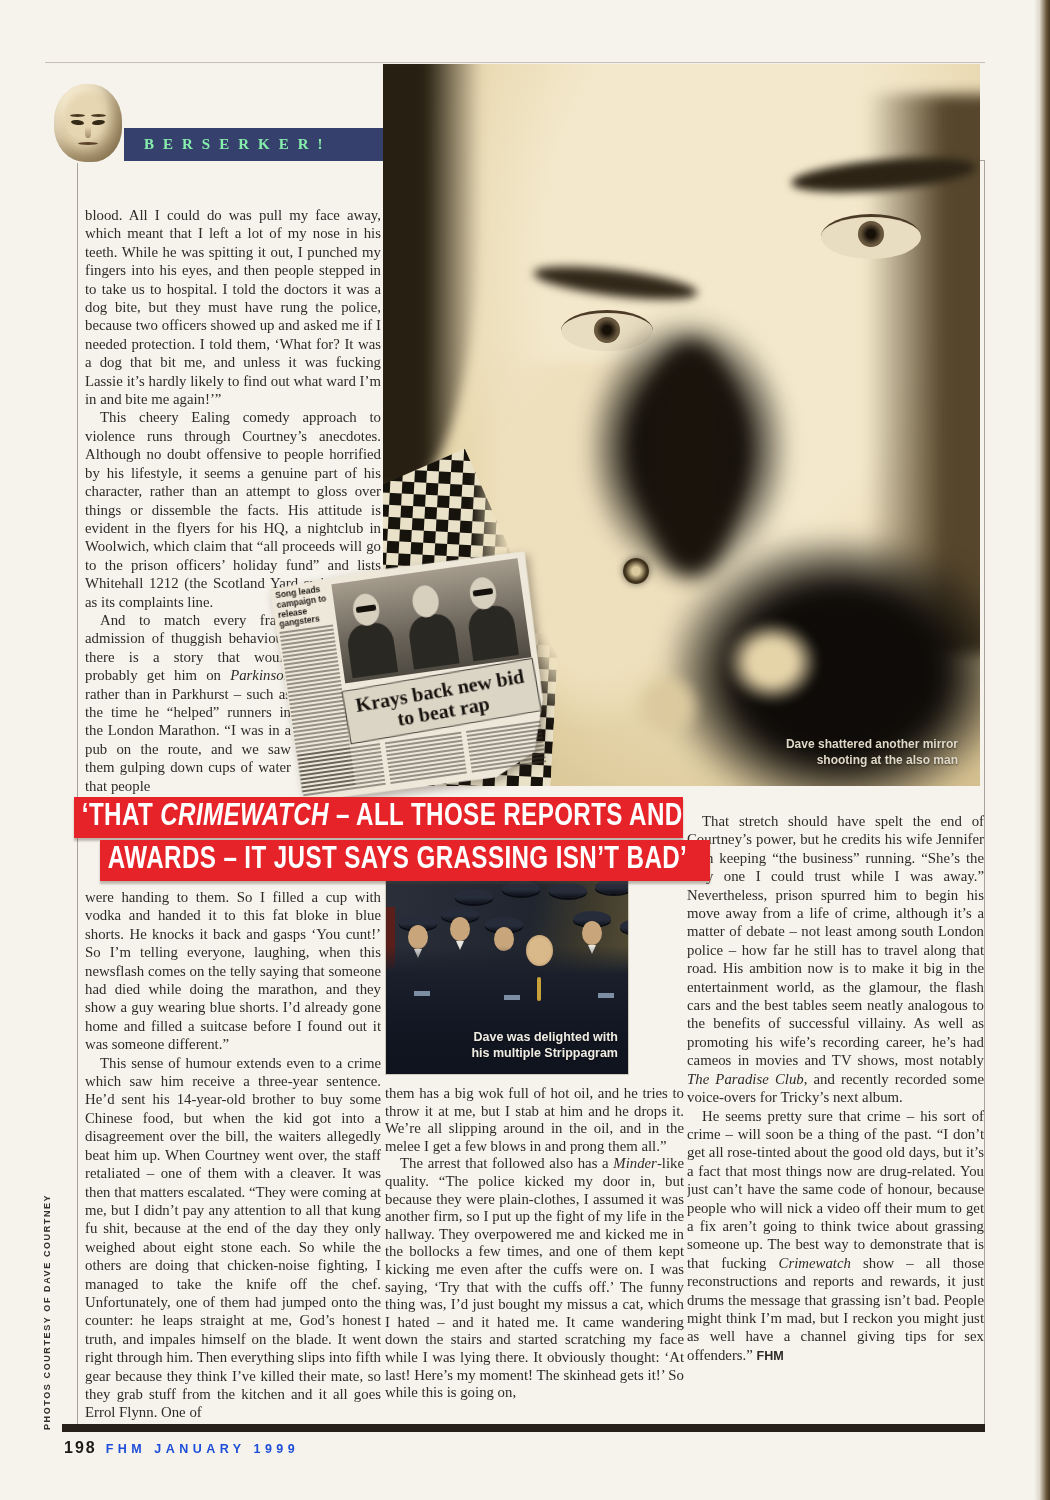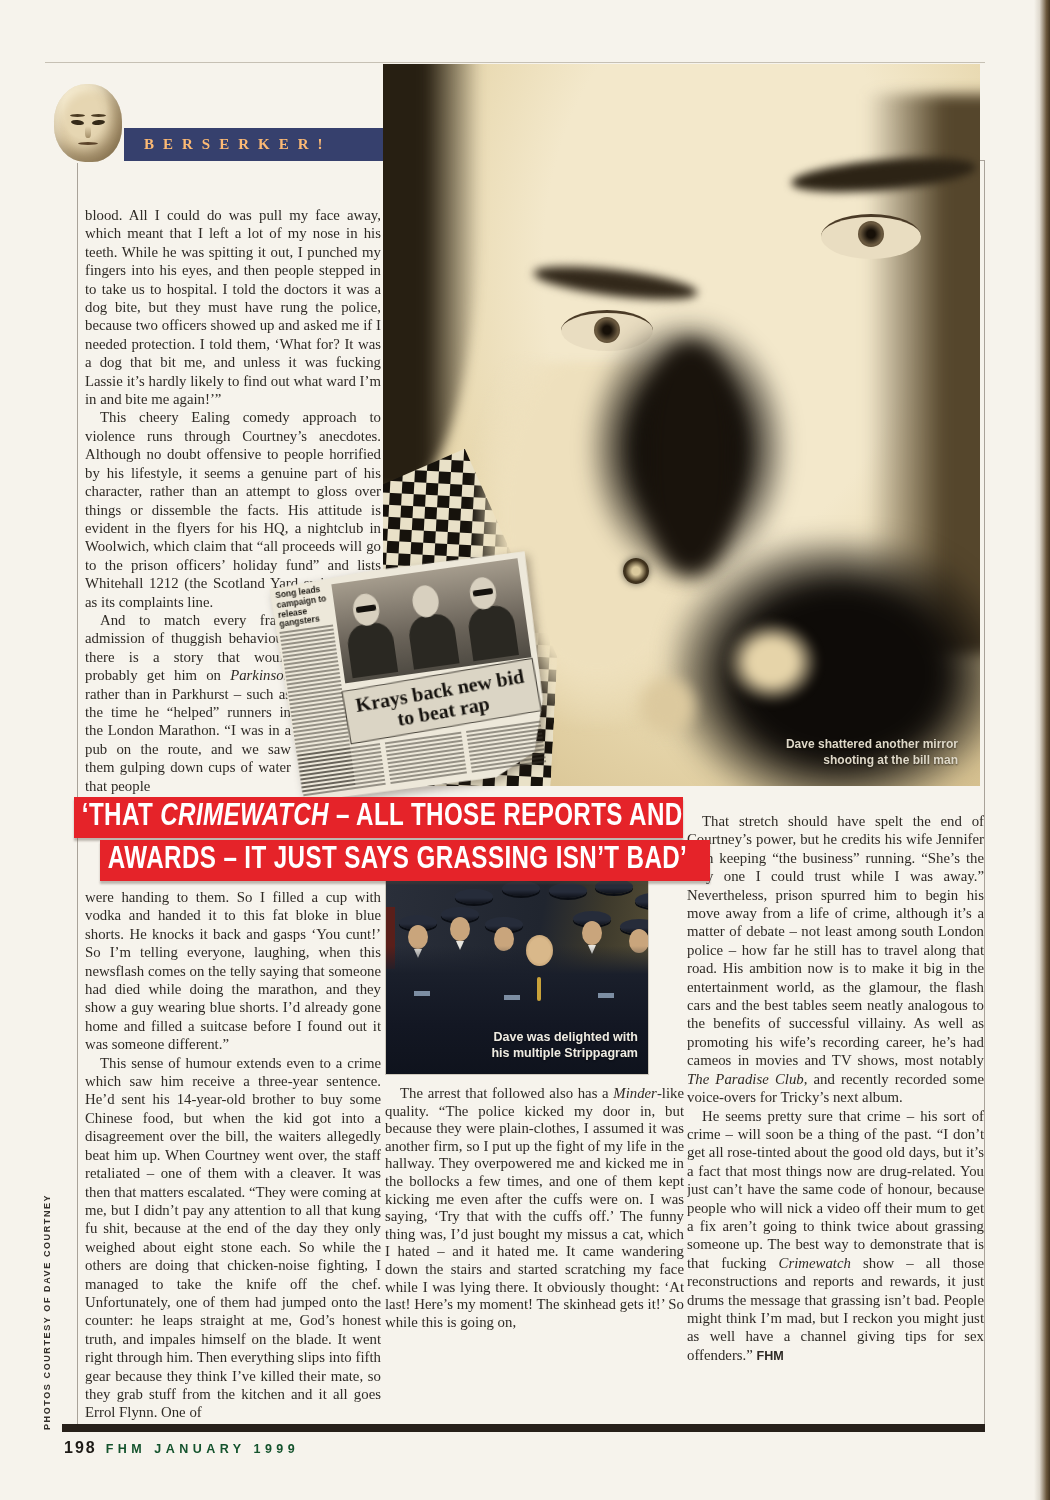--- a/index.html
+++ b/index.html
@@ -22,21 +22,21 @@
   .fa-eye{position:absolute;width:13px;height:5px;border-radius:50%;background:#352a18;top:36px;}
   .fa-eye.l{left:17px;transform:rotate(6deg);}
   .fa-eye.r{left:38px;transform:rotate(-6deg);}
   .fa-brow{position:absolute;width:15px;height:3px;border-radius:50%;background:#4a3a22;top:30px;}
   .fa-brow.l{left:16px;} .fa-brow.r{left:37px;}
   .fa-mouth{position:absolute;left:24px;top:58px;width:20px;height:3px;border-radius:50%;background:#5b432a;}
   .fa-nose{position:absolute;left:31px;top:42px;width:6px;height:12px;border-radius:40%;
       background:linear-gradient(180deg,rgba(120,95,55,.0),rgba(110,85,45,.55));}
   .berserker-banner{position:absolute;left:124px;top:128px;width:732px;height:33px;
       background:var(--banner_navy);z-index:2;display:flex;align-items:center;padding-left:20px;box-sizing:border-box;}
-  .berserker-title{color:#fdba74;font:bold 15px "Liberation Serif",serif;letter-spacing:9px;}
+  .berserker-title{color:#86efac;font:bold 15px "Liberation Serif",serif;letter-spacing:9px;}
 
   
   .rule-v{position:absolute;width:1px;background:var(--rule);}
   .rule-left{left:77px;top:163px;height:1261px;}
   .rule-right{left:984px;top:160px;height:1264px;}
   .rule-tr{position:absolute;left:856px;top:160px;width:129px;height:1px;background:var(--rule);}
   .bottom-bar{position:absolute;left:62px;top:1424px;width:923px;height:8px;background:var(--bottom_bar);}
 
   
   .col{position:absolute;font-size:14.8px;line-height:18.4px;overflow:hidden;z-index:1;}
@@ -109,21 +109,21 @@
 
   
   .pq-bar{position:absolute;height:41px;background:var(--banner_red);z-index:6;display:flex;align-items:flex-start;
       box-shadow:0 3px 2px rgba(80,70,60,.35);}
   .pq1{left:74px;top:797px;width:609px;}
   .pq2{left:56px;top:840px;width:610px;margin-left:44px;}
   .pq-text{color:#fff;font:bold 31px "Liberation Sans",sans-serif;white-space:nowrap;
       transform:scaleX(.78);transform-origin:left center;padding-left:10px;letter-spacing:.5px;}
 
   
-  .strip-photo{position:absolute;left:385px;top:872px;width:264px;height:203px;overflow:hidden;z-index:2;
+  .strip-photo{position:absolute;left:385px;top:872px;width:244px;height:203px;overflow:hidden;z-index:2;
       border:1px solid #cfc9bc;box-sizing:border-box;
       background:linear-gradient(100deg,#2a2f3a 0%,#20252f 55%,#3e3a2c 76%,#5a5238 100%);}
   .ph-bg-sliver{position:absolute;left:0;top:34px;width:9px;height:62px;background:#5a1f1a;}
   .bodies{position:absolute;left:0;right:0;bottom:0;height:128px;
       background:linear-gradient(180deg,rgba(21,26,38,0) 0,#1a1f2b 22%,#131723 62%,#0f131d 100%);}
   .officer{position:absolute;}
   .cap{position:absolute;width:38px;height:15px;border-radius:50%;left:-9px;top:-10px;
       background:linear-gradient(180deg,#262c3a 60%,#0e1118 100%);box-shadow:0 2px 0 #0a0d13;}
   .pface{position:absolute;width:20px;height:24px;border-radius:50%;background:#c9a57c;}
   .pface.dark{background:#6e4a2e;}
@@ -135,21 +135,21 @@
   .chain{position:absolute;left:151px;top:104px;width:4px;height:24px;border-radius:2px;background:#c9a23a;z-index:3;}
   .strip-caption{position:absolute;right:10px;bottom:13px;text-align:right;color:#efece2;
       font:bold 12.5px "Liberation Sans",sans-serif;line-height:1.3;text-shadow:0 1px 2px rgba(10,10,15,.7);z-index:4;}
 
   
   .side-credit{position:absolute;left:42px;top:1158px;height:272px;width:14px;
       writing-mode:vertical-rl;transform:rotate(180deg);
       font:bold 9px "Liberation Sans",sans-serif;letter-spacing:1.6px;color:#332f2a;}
   .footer{position:absolute;left:64px;top:1439px;display:flex;align-items:baseline;gap:9px;z-index:2;}
   .page-number{font:bold 16px "Liberation Sans",sans-serif;color:#1d1a16;letter-spacing:2px;}
-  .issue-line{font:bold 12.5px "Liberation Sans",sans-serif;color:#14532d;letter-spacing:4.5px;}
+  .issue-line{font:bold 12.5px "Liberation Sans",sans-serif;color:#1d4ed8;letter-spacing:4.5px;}
 </style>
 </head>
 <body>
 
 <div class="page">
   <div class="top-rule"></div>
 
   <div class="face-art">
     <div class="fa-brow l"></div>
     <div class="fa-brow r"></div>
@@ -182,21 +182,21 @@
     <div class="mp houndstooth"></div>
     <div class="mp mp-jaw"></div>
     <div class="mp mp-hand1"></div>
     <div class="mp mp-finger"></div>
     <div class="mp mp-muzzle"></div>
     <div class="mp mp-hand2"></div>
     <div class="mp mp-knuckle1"></div>
     <div class="mp mp-knuckle2"></div>
     <div class="photo-caption">
       <div>Dave shattered another mirror</div>
-      <div>shooting at the bill man</div>
+      <div>shooting at the also man</div>
     </div>
   </div>
 
   <div class="col pre-col">
     <div>
         <p class="para"><span>blood. All I could do was pull my face away, which meant that I left a lot of my nose in his teeth. While he was spitting it out, I punched my fingers into his eyes, and then people stepped in to take us to hospital. I told the doctors it was a dog bite, but they must have rung the police, because two officers showed up and asked me if I needed protection. I told them, ‘What for? It was a dog that bit me, and unless it was fucking Lassie it’s hardly likely to find out what ward I’m in and bite me again!’”</span></p>
         <p class="para indent"><span>This cheery Ealing comedy approach to violence runs through Courtney’s anecdotes. Although no doubt offensive to people horrified by his lifestyle, it seems a genuine part of his character, rather than an attempt to gloss over things or dissemble the facts. His attitude is evident in the flyers for his HQ, a nightclub in Woolwich, which claim that “all proceeds will go to the prison officers’ holiday fund” and lists Whitehall 1212 (the Scotland Yard switchboard) as its complaints line.</span></p>
       </div>
     <div class="pre-narrow">
         <p class="para indent"><span>And to match every frank admission of thuggish behaviour, there is a story that would probably get him on </span><span style="font-style: italic;">Parkinson</span><span> rather than in Parkhurst – such as the time he “helped” runners in the London Marathon. “I was in a pub on the route, and we saw them gulping down cups of water that people</span></p>
@@ -286,20 +286,21 @@
       <div>Dave was delighted with</div>
       <div>his multiple Strippagram</div>
     </div>
   </div>
 
   <div class="col col1">
       <p class="para"><span>were handing to them. So I filled a cup with vodka and handed it to this fat bloke in blue shorts. He knocks it back and gasps ‘You cunt!’ So I’m telling everyone, laughing, when this newsflash comes on the telly saying that someone had died while doing the marathon, and they show a guy wearing blue shorts. I’d already gone home and filled a suitcase before I found out it was someone different.”</span></p>
       <p class="para indent"><span>This sense of humour extends even to a crime which saw him receive a three-year sentence. He’d sent his 14-year-old brother to buy some Chinese food, but when the kid got into a disagreement over the bill, the waiters allegedly beat him up. When Courtney went over, the staff retaliated – one of them with a cleaver. It was then that matters escalated. “They were coming at me, but I didn’t pay any attention to all that kung fu shit, because at the end of the day they only weighed about eight stone each. So while the others are doing that chicken-noise fighting, I managed to take the knife off the chef. Unfortunately, one of them had jumped onto the counter: he leaps straight at me, God’s honest truth, and impales himself on the blade. It went right through him. Then everything slips into fifth gear because they think I’ve killed their mate, so they grab stuff from the kitchen and it all goes Errol Flynn. One of</span></p>
     </div>
   <div class="col col2">
+      <p class="para"><span>them has a big wok full of hot oil, and he tries to throw it at me, but I stab at him and he drops it. We’re all slipping around in the oil, and in the melee I get a few blows in and prong them all.”</span></p>
       <p class="para indent"><span>The arrest that followed also has a </span><span style="font-style: italic;">Minder</span><span>-like quality. “The police kicked my door in, but because they were plain-clothes, I assumed it was another firm, so I put up the fight of my life in the hallway. They overpowered me and kicked me in the bollocks a few times, and one of them kept kicking me even after the cuffs were on. I was saying, ‘Try that with the cuffs off.’ The funny thing was, I’d just bought my missus a cat, which I hated – and it hated me. It came wandering down the stairs and started scratching my face while I was lying there. It obviously thought: ‘At last! Here’s my moment! The skinhead gets it!’ So while this is going on,</span></p>
     </div>
   <div class="col col3">
       <p class="para indent"><span>That stretch should have spelt the end of Courtney’s power, but he credits his wife Jennifer with keeping “the business” running. “She’s the only one I could trust while I was away.” Nevertheless, prison spurred him to begin his move away from a life of crime, although it’s a matter of debate – not least among south London police – how far he still has to travel along that road. His ambition now is to make it big in the entertainment world, as the glamour, the flash cars and the best tables seem neatly analogous to the benefits of successful villainy. As well as promoting his wife’s recording career, he’s had cameos in movies and TV shows, most notably </span><span style="font-style: italic;">The Paradise Club</span><span>, and recently recorded some voice-overs for Tricky’s next album.</span></p>
       <p class="para indent"><span>He seems pretty sure that crime – his sort of crime – will soon be a thing of the past. “I don’t get all rose-tinted about the good old days, but it’s a fact that most things now are drug-related. You just can’t have the same code of honour, because people who will nick a video off their mum to get a fix aren’t going to think twice about grassing someone up. The best way to demonstrate that is that fucking </span><span style="font-style: italic;">Crimewatch</span><span> show – all those reconstructions and reports and rewards, it just drums the message that grassing isn’t bad. People might think I’m mad, but I reckon you might just as well have a channel giving tips for sex offenders.” </span><span style="font-weight: bold; font-family: &quot;Liberation Sans&quot;, sans-serif; font-size: 0.85em;">FHM</span></p>
     </div>
 
   <div class="side-credit">PHOTOS COURTESY OF DAVE COURTNEY</div>
   <div class="footer">
     <span class="page-number">198</span>

